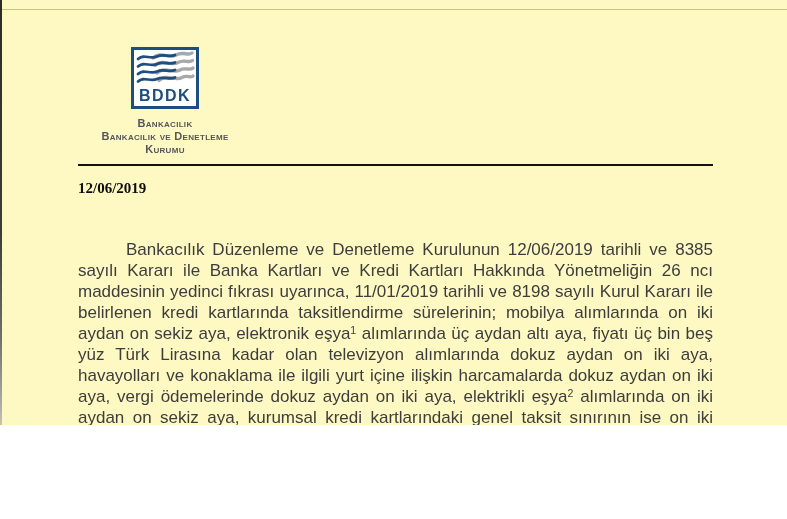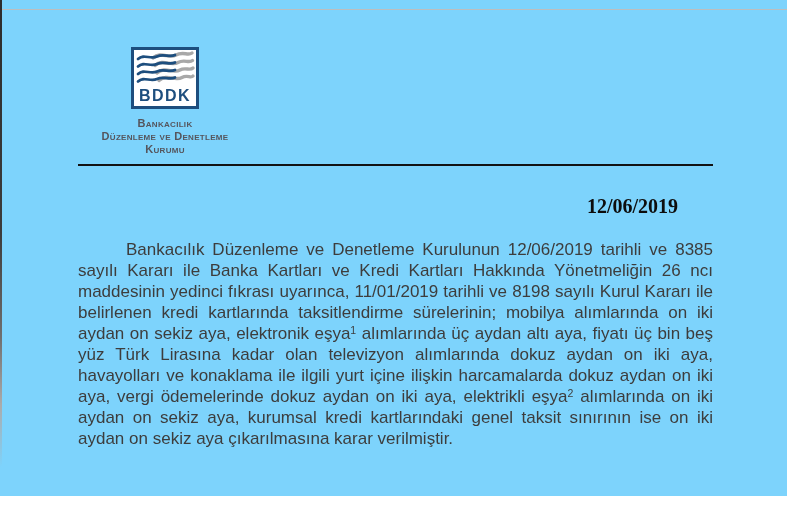--- a/index.html
+++ b/index.html
@@ -9,22 +9,22 @@
     --logo-text-gray:#55555d;
     --body-text:#3d3d3d;
     --header-text:#0d0d0d;
     --rule-black:#121212;
     --top-line-gray:#bdbdbd;
   }
   *{margin:0;padding:0;box-sizing:border-box;}
   html,body{background:#ffffff;}
   .page{
     position:relative;
-    width:787px;height:496px;
-    background:#7dd3fc;
+    width:787px;height:425px;
+    background:#fef9c3;
     overflow:hidden;
     font-family:"Liberation Sans", sans-serif;
     text-decoration:underline;
   }
   .top-edge{
     position:absolute;top:9px;left:0;width:787px;height:1px;
     background:var(--top-line-gray);
   }
   .left-edge{
     position:absolute;top:0;left:0;width:2px;height:519px;
@@ -51,25 +51,24 @@
     font-family:"Liberation Serif", serif;
     font-weight:700;
     font-size:21px;
     color:var(--header-text);
   }
   .rule{
     position:absolute;left:78px;top:164px;width:635px;height:2px;
     background:var(--rule-black);
   }
   .date{
-    position:absolute;left:78px;top:195px;width:600px;
-    text-align:right;
+    position:absolute;left:78px;top:180px;width:600px;
     font-family:"Liberation Serif", serif;
     font-weight:700;
-    font-size:20px;
+    font-size:15px;
     color:var(--header-text);
   }
   .paragraph{
     position:absolute;left:78px;top:239px;width:635px;
     font-size:17px;
     line-height:21px;
     color:var(--body-text);
     text-align:justify;
     text-indent:48px;
   }
@@ -110,21 +109,21 @@
       <g fill="none" stroke="var(--navy)" stroke-width="2.7" stroke-linecap="round">
         <path d="M7,12 C13,6 19,13 26,9.5 C33,6 38,11 44,8"></path>
         <path d="M7,19.5 C13,13.5 19,20.5 26,17 C33,13.5 38,18.5 44,15.5"></path>
         <path d="M7,27 C13,21 19,28 26,24.5 C33,21 38,26 44,23"></path>
         <path d="M7,34.5 C13,28.5 19,35.5 26,32 C33,28.5 38,33.5 44,30.5"></path>
       </g>
       <text x="34" y="54" text-anchor="middle" font-family="Liberation Sans, sans-serif" font-weight="bold" font-size="16" letter-spacing="1.5" fill="var(--navy)">BDDK</text>
     </svg>
     <div class="logo-text">
       <div>Bankacılık</div>
-      <div>Düzenleme ve Denetleme</div>
+      <div>Bankacılık ve Denetleme</div>
       <div>Kurumu</div>
     </div>
   </div>
 
   <div class="rule"></div>
   <div class="date">12/06/2019</div>
 
   <div class="paragraph">Bankacılık Düzenleme ve Denetleme Kurulunun 12/06/2019 tarihli ve 8385 sayılı Kararı ile Banka Kartları ve Kredi Kartları Hakkında Yönetmeliğin 26 ncı maddesinin yedinci fıkrası uyarınca, 11/01/2019 tarihli ve 8198 sayılı Kurul Kararı ile belirlenen kredi kartlarında taksitlendirme sürelerinin; mobilya alımlarında on iki aydan on sekiz aya, elektronik eşya<sup>1</sup> alımlarında üç aydan altı aya, fiyatı üç bin beş yüz Türk Lirasına kadar olan televizyon alımlarında dokuz aydan on iki aya, havayolları ve konaklama ile ilgili yurt içine ilişkin harcamalarda dokuz aydan on iki aya, vergi ödemelerinde dokuz aydan on iki aya, elektrikli eşya<sup>2</sup> alımlarında on iki aydan on sekiz aya, kurumsal kredi kartlarındaki genel taksit sınırının ise on iki aydan on sekiz aya çıkarılmasına karar verilmiştir.</div>
 
 

